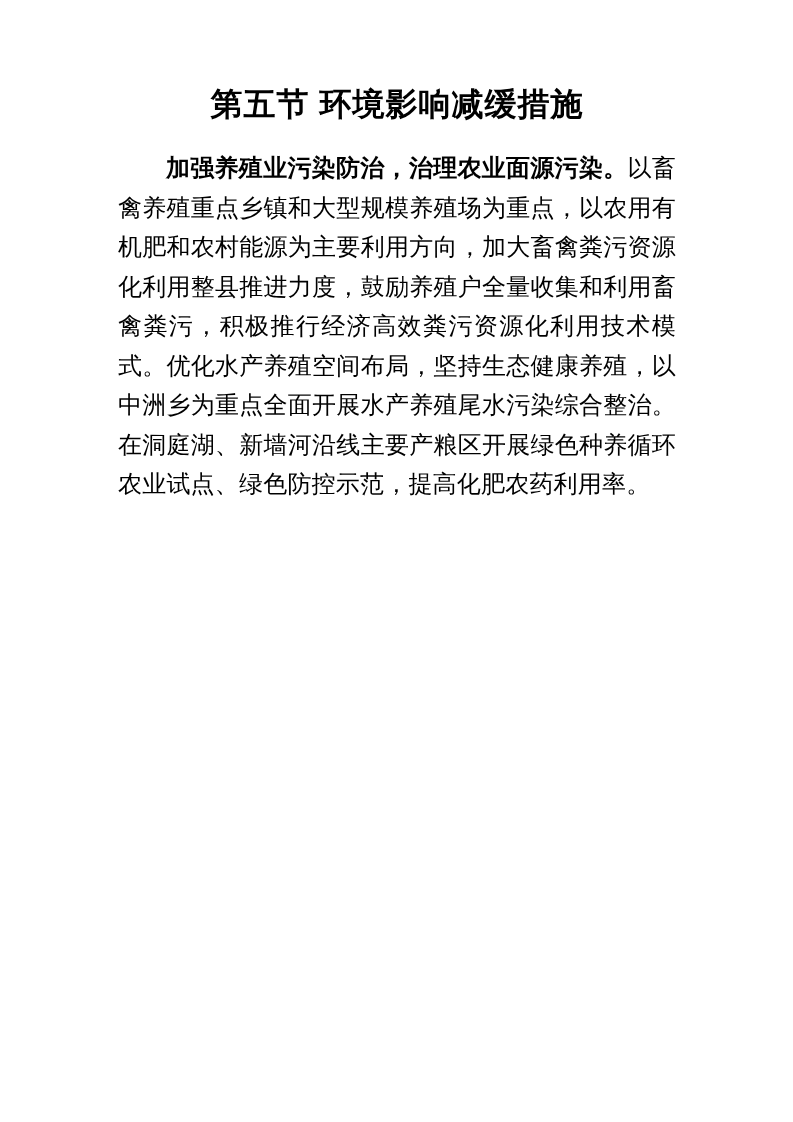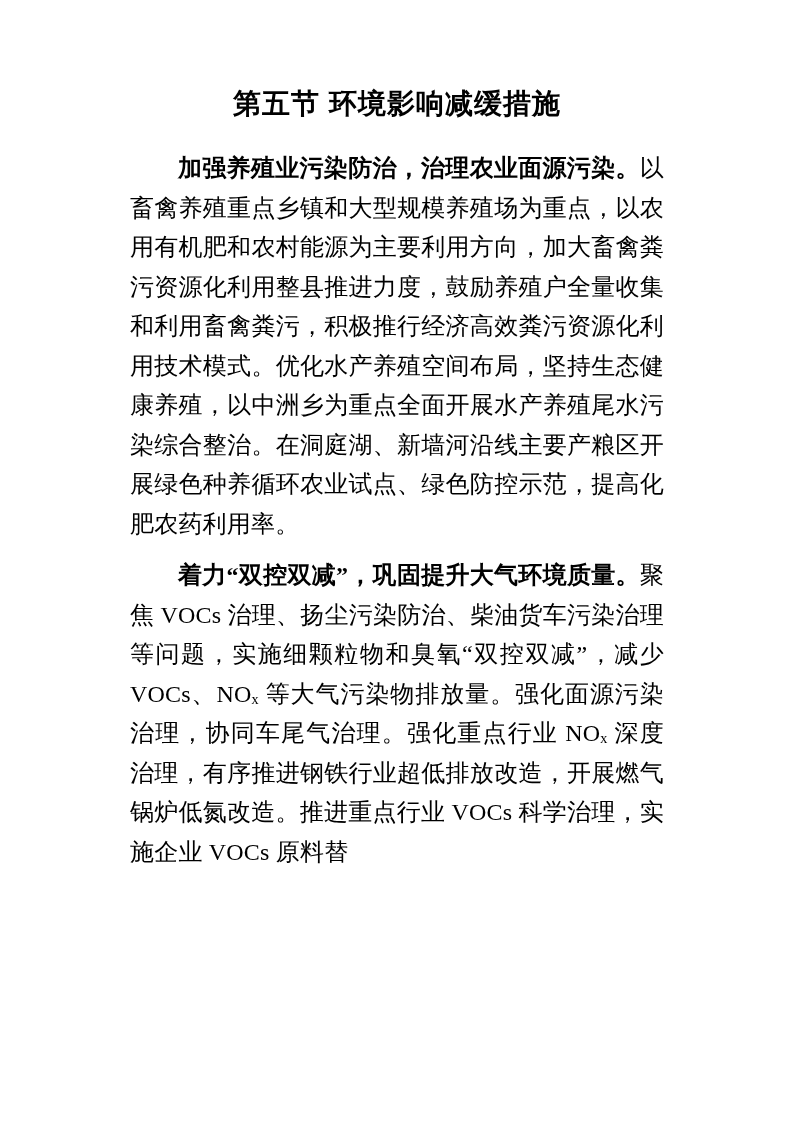--- a/index.html
+++ b/index.html
@@ -18,33 +18,33 @@
   }
   .content {
     position: absolute;
     left: 118px;
     top: 86px;
     width: 558px;
   }
   .doc-title {
     font-family: "Liberation Sans", "DejaVu Sans", sans-serif;
     font-weight: bold;
-    font-size: 28px;
+    font-size: 32px;
     line-height: 36px;
     text-align: center;
     margin: 0 0 27px 0;
     letter-spacing: 1px;
   }
   .para {
     font-size: 24px;
     line-height: 39.5px;
     text-align: justify;
     text-justify: inter-character;
     text-indent: 2em;
-    margin: 12px;
+    margin: 0;
     letter-spacing: 0.2px;
   }
   .para .lead {
     font-weight: bold;
   }
   .page-number {
     position: absolute;
     top: 1030px;
     left: 0;
     width: 100%;
@@ -56,16 +56,15 @@
 </head>
 <body>
 
 <div class="page">
   <div class="content">
     <h1 class="doc-title">第五节 环境影响减缓措施</h1>
 
     <p class="para"><span class="lead">加强养殖业污染防治，治理农业面源污染。</span><span>以畜禽养殖重点乡镇和大型规模养殖场为重点，以农用有机肥和农村能源为主要利用方向，加大畜禽粪污资源化利用整县推进力度，鼓励养殖户全量收集和利用畜禽粪污，积极推行经济高效粪污资源化利用技术模式。优化水产养殖空间布局，坚持生态健康养殖，以中洲乡为重点全面开展水产养殖尾水污染综合整治。在洞庭湖、新墙河沿线主要产粮区开展绿色种养循环农业试点、绿色防控示范，提高化肥农药利用率。</span></p>
 
 
-    <p class="para"><span class="lead">着力“双控双减”，巩固提升大气环境质量。</span><span>聚焦 VOCs 治理、扬尘污染防治、柴油货车污染治理等问题，实施细颗粒物和臭氧“双控双减”，减少 VOCs、NOₓ 等大气污染物排放量。强化面源污染治理，协同车尾气治理。强化重点行业 NOₓ 深度治理，有序推进钢铁行业超低排放改造，开展燃气锅炉低氮改造。推进重点行业 VOCs 科学治理，实施企业 VOCs 原料替</span></p>
   </div>
 
 </div>
 
 </body></html>

